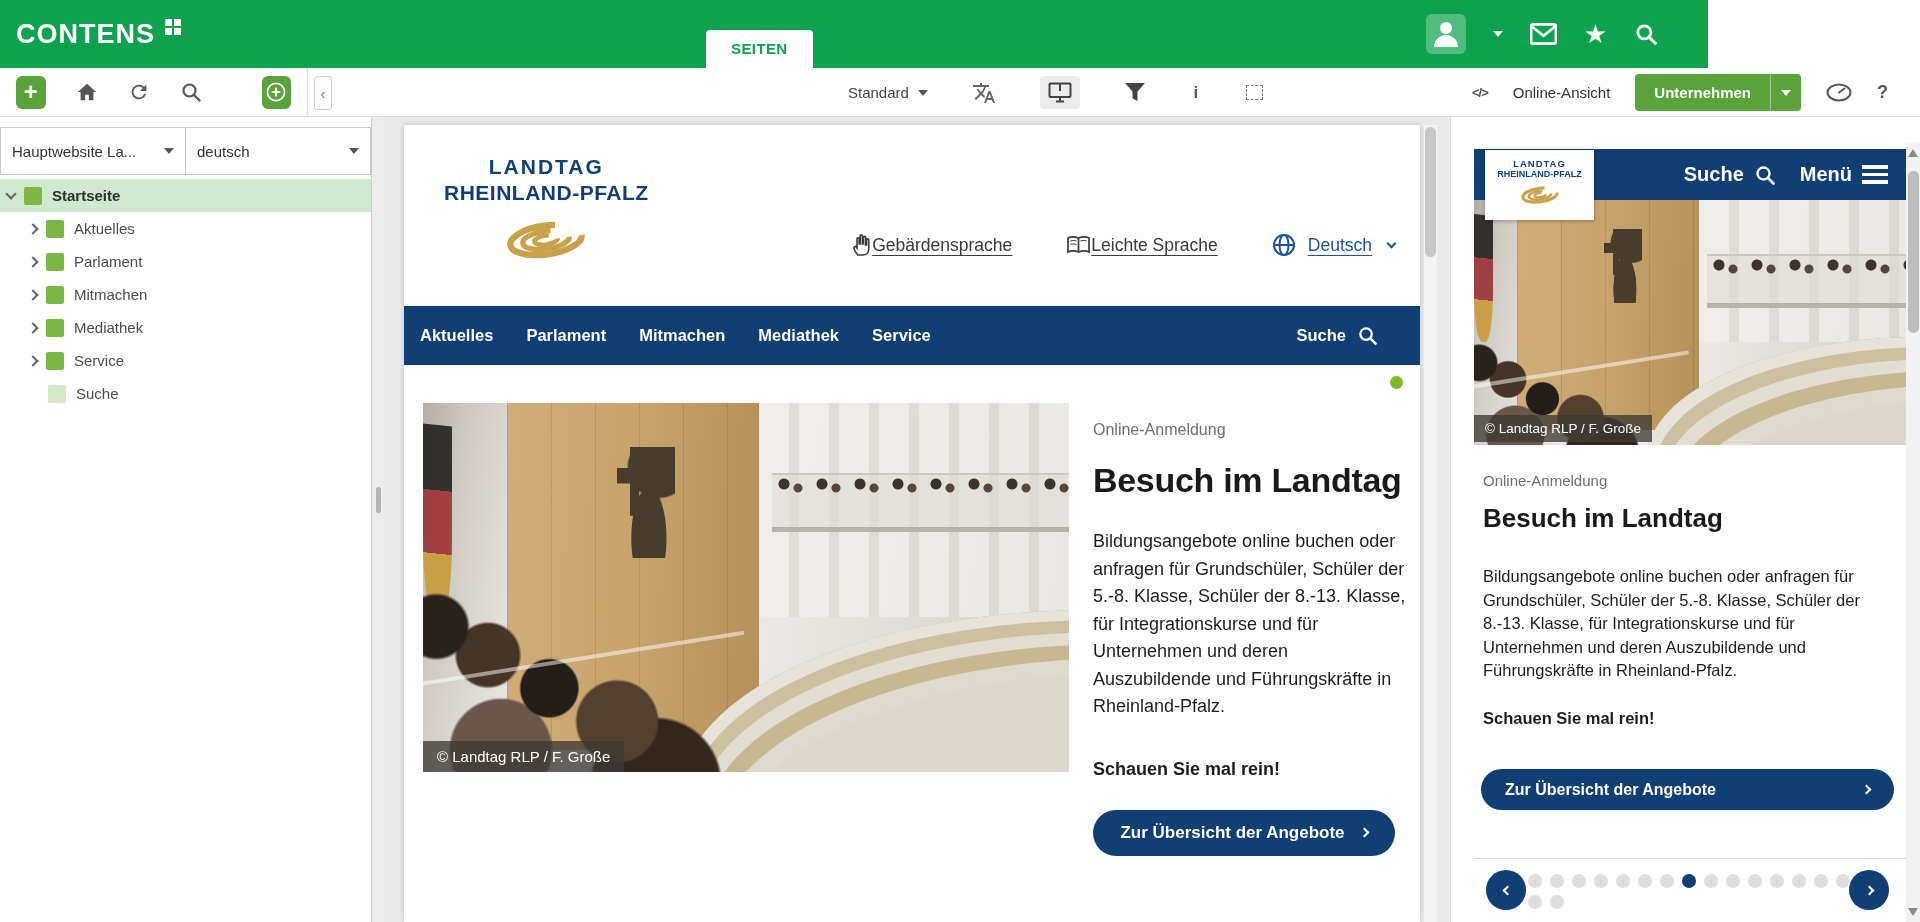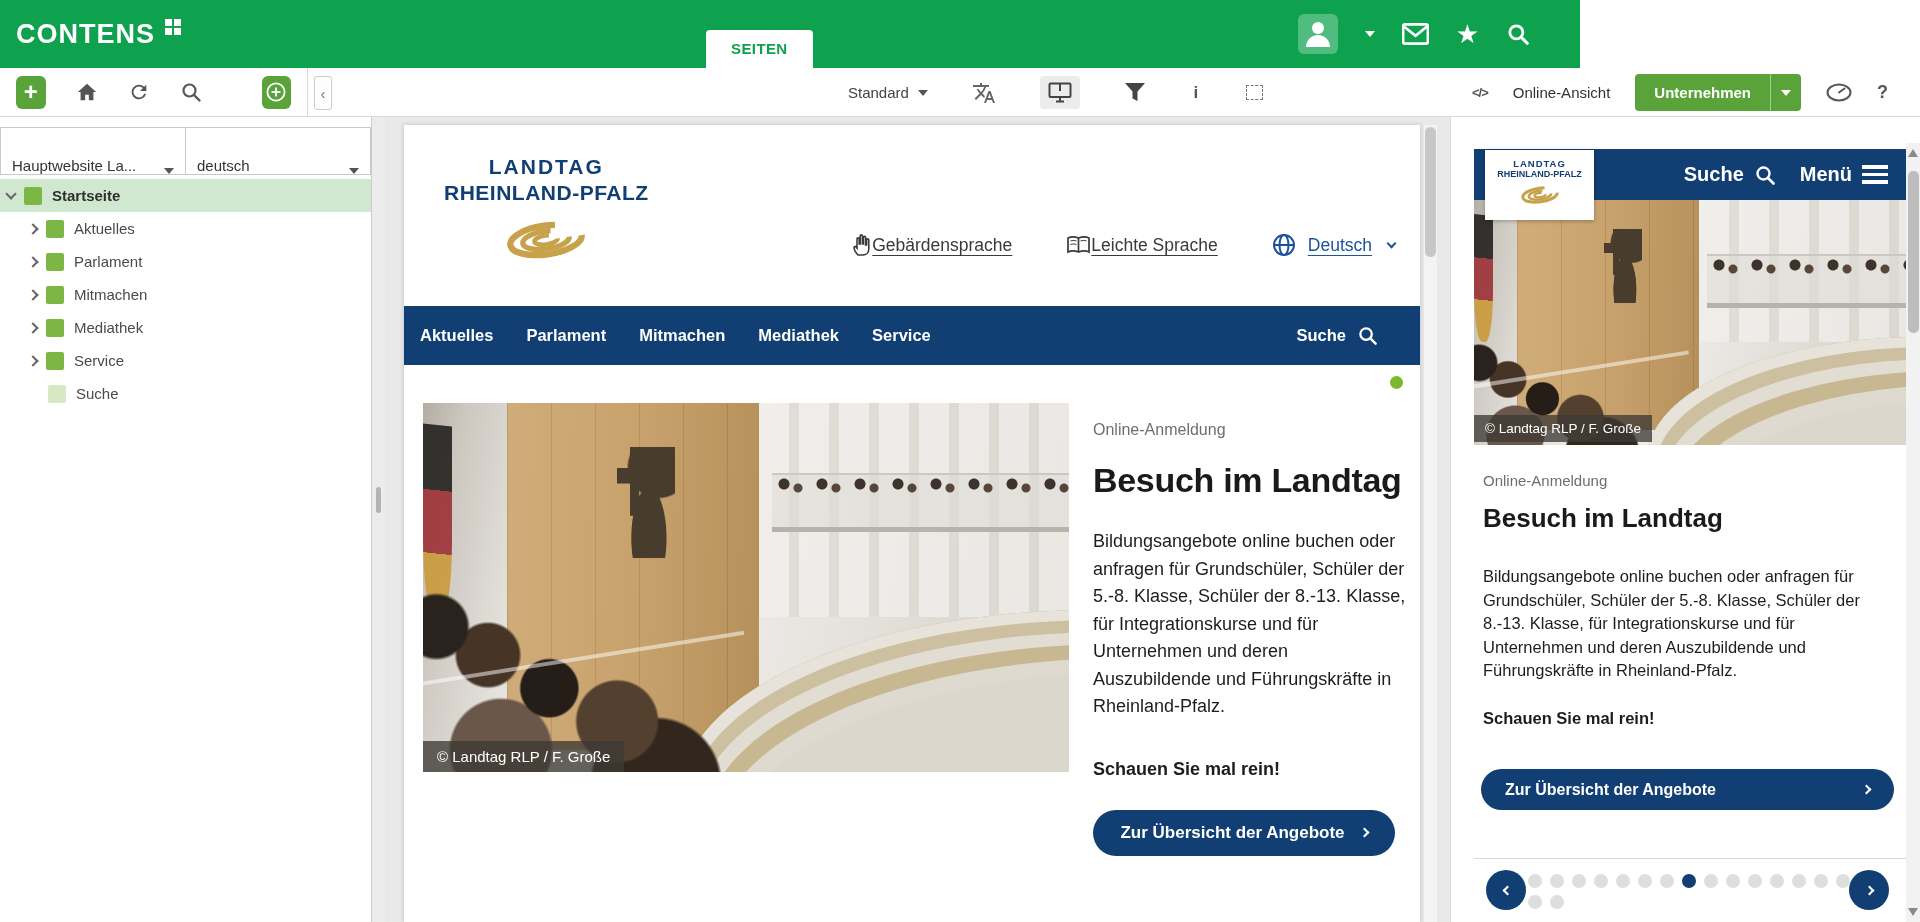--- a/index.html
+++ b/index.html
@@ -1,19 +1,19 @@
 <!DOCTYPE html>
 <html><head>
 <meta charset="utf-8">
 <title>CONTENS</title>
 <style>
   *{margin:0;padding:0;box-sizing:border-box;font-family:"Liberation Sans","DejaVu Sans",sans-serif;}
   html,body{width:1920px;height:922px;overflow:hidden;background:#fff;}
   
-  .topbar{position:absolute;left:0;top:0;width:1580px;height:68px;background:#0FA24E;}
+  .topbar{position:absolute;left:0;top:0;width:1708px;height:68px;background:#0FA24E;}
   .brand{position:absolute;left:16px;top:0;height:68px;display:flex;align-items:center;gap:10px;color:#fff;}
   .brand-text{font-size:27px;font-weight:bold;letter-spacing:1px;}
   .brand-grid{display:grid;grid-template-columns:7px 7px;grid-gap:2px;margin-top:-14px;}
   .brand-grid i{width:7px;height:7px;background:#fff;display:block;}
   .tabs{position:absolute;left:706px;bottom:0;height:38px;display:flex;align-items:flex-start;flex-direction:column;}
   .tab{height:38px;line-height:38px;padding:0 25px;color:#fff;font-size:15px;font-weight:bold;letter-spacing:.4px;cursor:pointer;}
   .tab.active{background:#fff;color:#0FA24E;border-radius:4px 4px 0 0;}
   .top-icons{position:absolute;right:50px;top:0;height:68px;display:flex;align-items:center;gap:27px;}
   .avatar-btn{width:40px;height:40px;border:none;border-radius:6px;background:rgba(255,255,255,.28);position:relative;cursor:pointer;}
   .avatar-btn .head{position:absolute;left:14px;top:8px;width:12px;height:12px;border-radius:50%;background:#fff;}
@@ -40,21 +40,21 @@
   .tb-ic.code{font-size:13px;font-weight:bold;letter-spacing:-1px;}
   .tb-ic.help{font-size:18px;font-weight:bold;}
   .right-tools{position:absolute;right:32px;top:0;height:49px;display:flex;align-items:center;gap:25px;}
   .online-label{color:#333;font-size:15px;cursor:pointer;}
   .publish-split{display:flex;cursor:pointer;}
   .publish-btn{background:#5AA33B;color:#fff;border:none;font-size:15px;font-weight:bold;height:37px;padding:0 19px;border-radius:4px 0 0 4px;cursor:pointer;}
   .publish-caret{background:#5AA33B;border:none;border-left:1px solid rgba(255,255,255,.45);width:31px;height:37px;border-radius:0 4px 4px 0;cursor:pointer;display:flex;align-items:center;justify-content:center;}
   
   .sidebar{position:absolute;left:0;top:117px;width:372px;height:805px;background:#fff;border-right:1px solid #ccc;}
   .dd-row{display:flex;margin-top:10px;height:48px;}
-  .dd{flex:1;border:1px solid #c8c8c8;background:#fff;display:flex;align-items:flex-end;padding:0 11px;font-size:15px;color:#333;cursor:pointer;}
+  .dd{flex:1;border:1px solid #c8c8c8;background:#fff;display:flex;align-items:center;padding:0 11px;font-size:15px;color:#333;cursor:pointer;}
   .dd + .dd{margin-left:-1px;}
   .dd .dd-label{flex:1;white-space:nowrap;overflow:hidden;}
   .tree{margin-top:4px;}
   .tree-row{height:33px;display:flex;align-items:center;font-size:15px;color:#4a4a4a;cursor:pointer;}
   .tree-row.selected{background:#d0e8cf;color:#2f2f2f;font-weight:bold;}
   .tree-row .chev{margin:0 0 0 7px;}
   .tree-row.child{padding-left:22px;}
   .chev{display:inline-block;width:8px;height:8px;border-right:2px solid #666;border-bottom:2px solid #666;}
   .chev.r{transform:rotate(-45deg);}
   .chev.d{transform:rotate(45deg);margin-top:-4px;}

